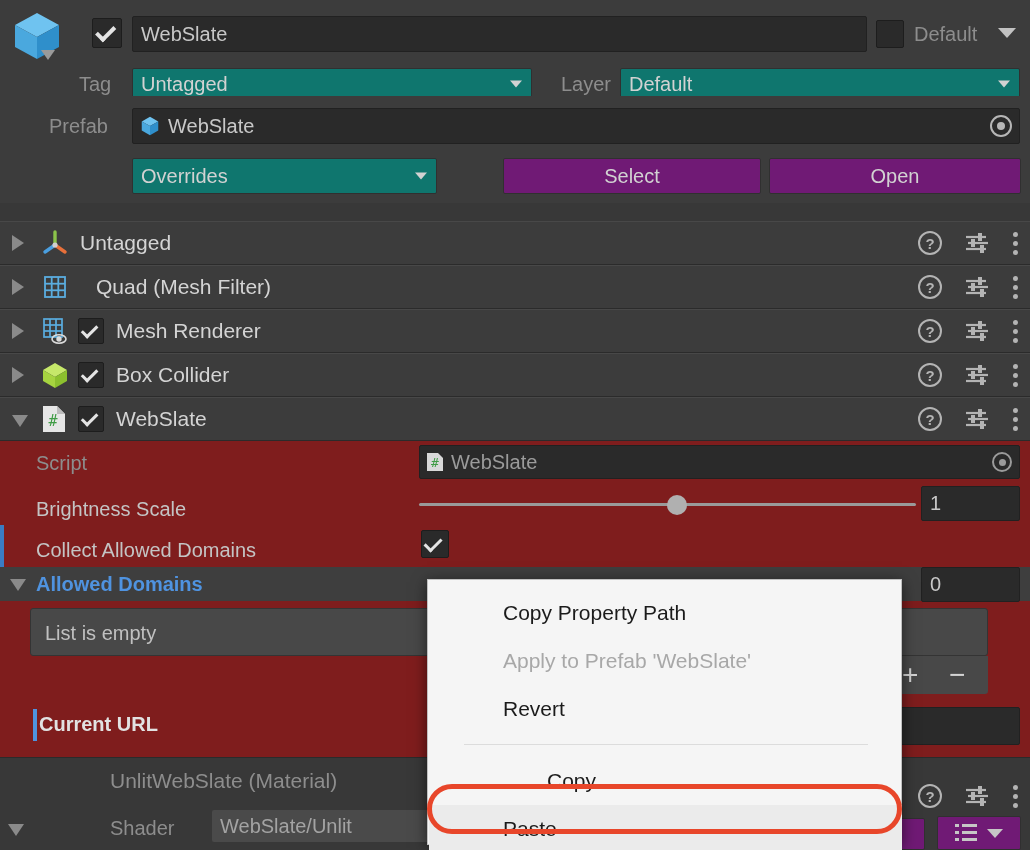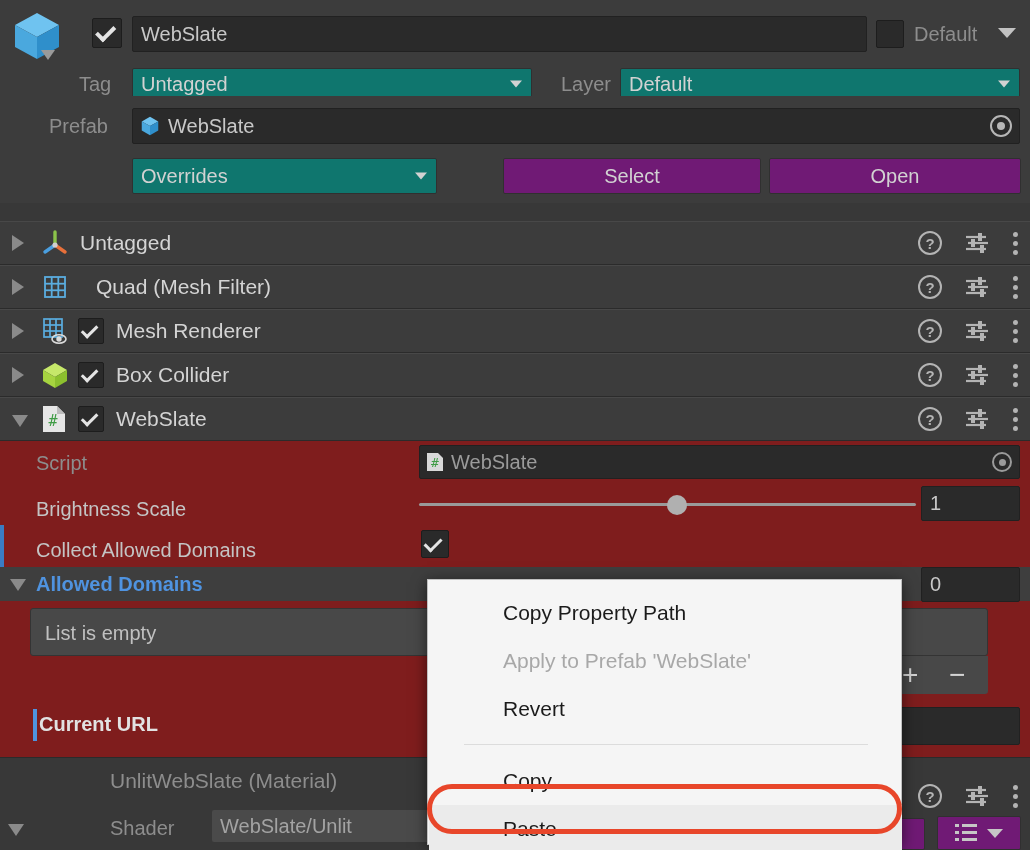--- a/index.html
+++ b/index.html
@@ -484,21 +484,21 @@
       <div class="mi disabled" style="top: 57px;">
         <span>Apply to Prefab 'WebSlate'</span>
       </div>
       <div class="mi" style="top: 9px;">
         <span>Copy Property Path</span>
       </div>
       <div class="mi" style="top: 105px;">
         <span>Revert</span>
       </div>
       <div class="mi-sep" style="top: 164px;"></div>
-      <div class="mi" style="top: 177px;">
+      <div class="mi" style="top: 177px; padding-left: 44px;">
         <span>Copy</span>
       </div>
       <div class="mi hl" style="top: 225px;">
         <span>Paste</span>
       </div>
     </div>
   <div id="paste-ring"></div>
 
 </div>
 

